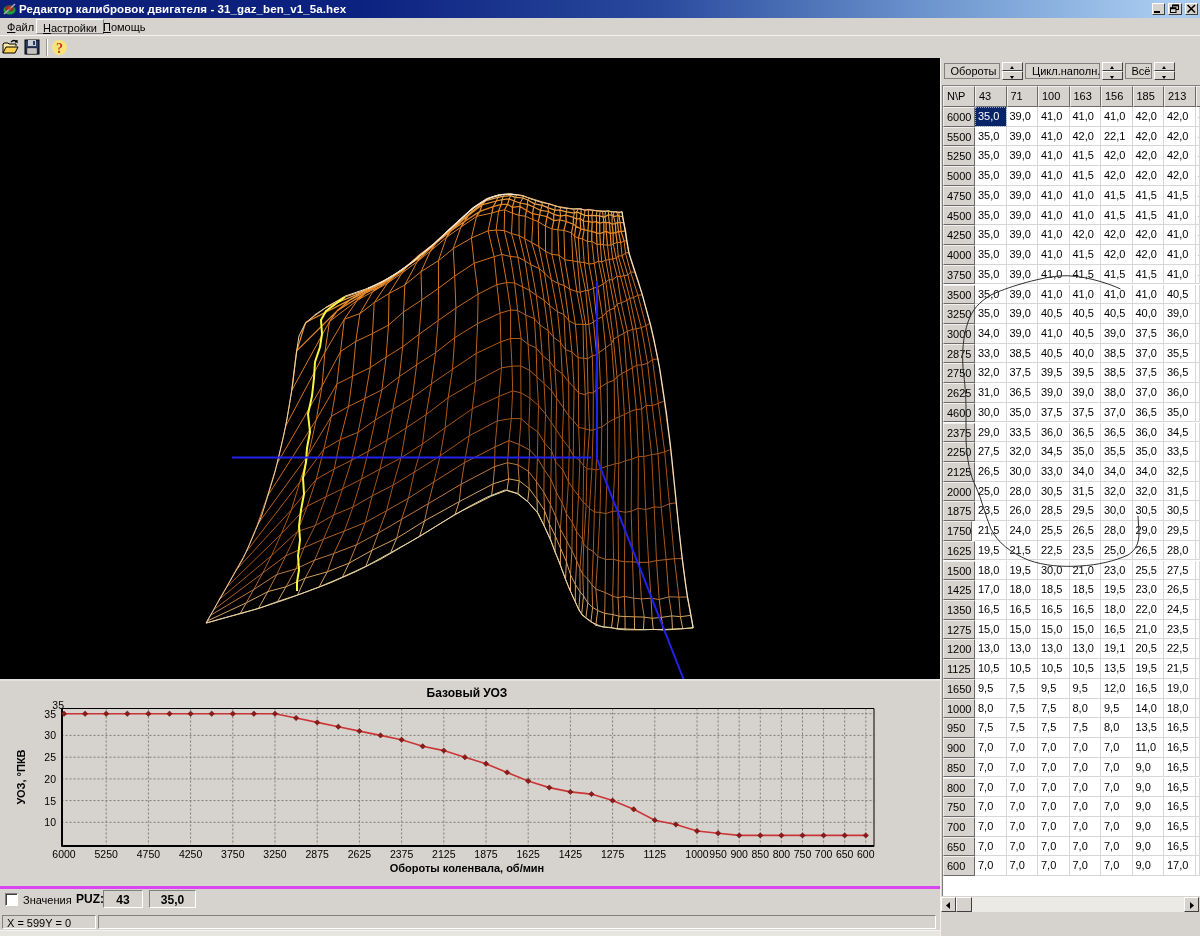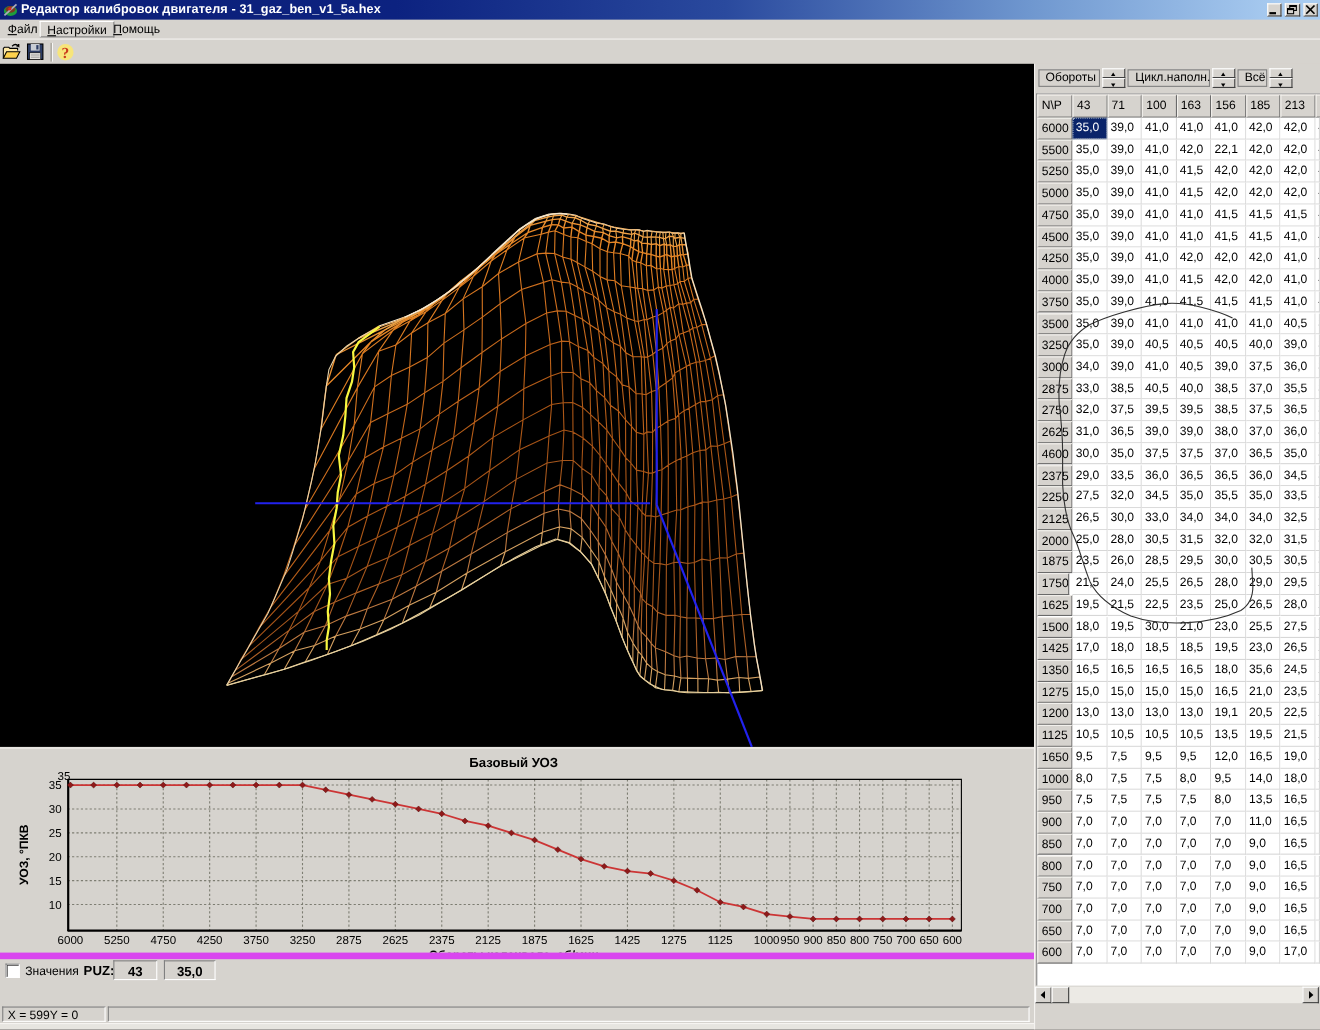--- a/index.html
+++ b/index.html
@@ -28,22 +28,22 @@
 .spin .dn { top:9.5px; }
 .arr-u { position:absolute; left:7px; top:3.5px; width:0; height:0; border-left:2.5px solid transparent; border-right:2.5px solid transparent; border-bottom:3px solid #000; }
 .arr-d { position:absolute; left:7px; top:3.5px; width:0; height:0; border-left:2.5px solid transparent; border-right:2.5px solid transparent; border-top:3px solid #000; }
 .twhite { position:absolute; left:942px; top:85px; width:258px; height:811px; background:#fff;
   border-left:1px solid #808080; border-top:1px solid #808080; }
 .hc, .rhc { position:absolute; background:#d6d3ce; font-size:11px; color:#000; padding:3px 0 0 3px;
   border-top:1px solid #f2f0ec; border-left:1px solid #f2f0ec; border-right:1px solid #6a6a6a; border-bottom:1px solid #6a6a6a; overflow:hidden; }
 .dc { position:absolute; background:#fff; font-size:11px; color:#000; padding:3px 0 0 3px;
   border-right:1px solid #d7d7d7; border-bottom:1px solid #d7d7d7; overflow:hidden; white-space:nowrap; }
 .dc.sel { background:#0a246a; color:#fff; outline:1px dotted #9ab; outline-offset:-1px; }
-.controls { position:absolute; left:0; top:866px; width:940px; height:27px; background:#d6d3ce;
-  border-top:6px solid #d946ef; font-size:11px; }
+.controls { position:absolute; left:0; top:886px; width:940px; height:27px; background:#d6d3ce;
+  border-top:3px solid #d946ef; font-size:11px; }
 .cbx { position:absolute; left:5px; top:4px; width:13px; height:13px; background:#fff;
   border-top:1px solid #808080; border-left:1px solid #808080; border-right:1px solid #fff; border-bottom:1px solid #fff;
   box-shadow: inset 1px 1px 0 #404040; }
 .fld { position:absolute; top:1px; height:18px; background:#d6d3ce; text-align:center; font-weight:bold; font-size:12px;
   border-top:1.5px solid #808080; border-left:1.5px solid #808080; border-right:1px solid #fff; border-bottom:1px solid #fff; padding-top:2px; }
 .statusbar { position:absolute; left:0; top:913px; width:940px; height:17px; background:#d6d3ce; font-size:11px; }
 .sp { position:absolute; top:1.5px; height:14px;
   border-top:1px solid #808080; border-left:1px solid #808080; border-right:1px solid #fff; border-bottom:1px solid #fff;
   padding:1px 0 0 4px; }
 .strip { position:absolute; left:0; top:930px; width:1200px; height:6px; background:#e7e5e0; border-top:1px solid #f6f4f1; }
@@ -445,21 +445,21 @@
 <div class="dc" style="left:1101.0px;top:580.3px;width:31.5px;height:19.7px">19,5</div>
 <div class="dc" style="left:1132.5px;top:580.3px;width:31.5px;height:19.7px">23,0</div>
 <div class="dc" style="left:1164.0px;top:580.3px;width:31.5px;height:19.7px">26,5</div>
 <div class="dc" style="left:1195.5px;top:580.3px;width:4.5px;height:19.7px">2</div>
 <div class="rhc" style="left:943.0px;top:600.0px;width:32.0px;height:19.7px">1350</div>
 <div class="dc" style="left:975.0px;top:600.0px;width:31.5px;height:19.7px">16,5</div>
 <div class="dc" style="left:1006.5px;top:600.0px;width:31.5px;height:19.7px">16,5</div>
 <div class="dc" style="left:1038.0px;top:600.0px;width:31.5px;height:19.7px">16,5</div>
 <div class="dc" style="left:1069.5px;top:600.0px;width:31.5px;height:19.7px">16,5</div>
 <div class="dc" style="left:1101.0px;top:600.0px;width:31.5px;height:19.7px">18,0</div>
-<div class="dc" style="left:1132.5px;top:600.0px;width:31.5px;height:19.7px">35,6</div>
+<div class="dc" style="left:1132.5px;top:600.0px;width:31.5px;height:19.7px">22,0</div>
 <div class="dc" style="left:1164.0px;top:600.0px;width:31.5px;height:19.7px">24,5</div>
 <div class="dc" style="left:1195.5px;top:600.0px;width:4.5px;height:19.7px">2</div>
 <div class="rhc" style="left:943.0px;top:619.7px;width:32.0px;height:19.7px">1275</div>
 <div class="dc" style="left:975.0px;top:619.7px;width:31.5px;height:19.7px">15,0</div>
 <div class="dc" style="left:1006.5px;top:619.7px;width:31.5px;height:19.7px">15,0</div>
 <div class="dc" style="left:1038.0px;top:619.7px;width:31.5px;height:19.7px">15,0</div>
 <div class="dc" style="left:1069.5px;top:619.7px;width:31.5px;height:19.7px">15,0</div>
 <div class="dc" style="left:1101.0px;top:619.7px;width:31.5px;height:19.7px">16,5</div>
 <div class="dc" style="left:1132.5px;top:619.7px;width:31.5px;height:19.7px">21,0</div>
 <div class="dc" style="left:1164.0px;top:619.7px;width:31.5px;height:19.7px">23,5</div>

